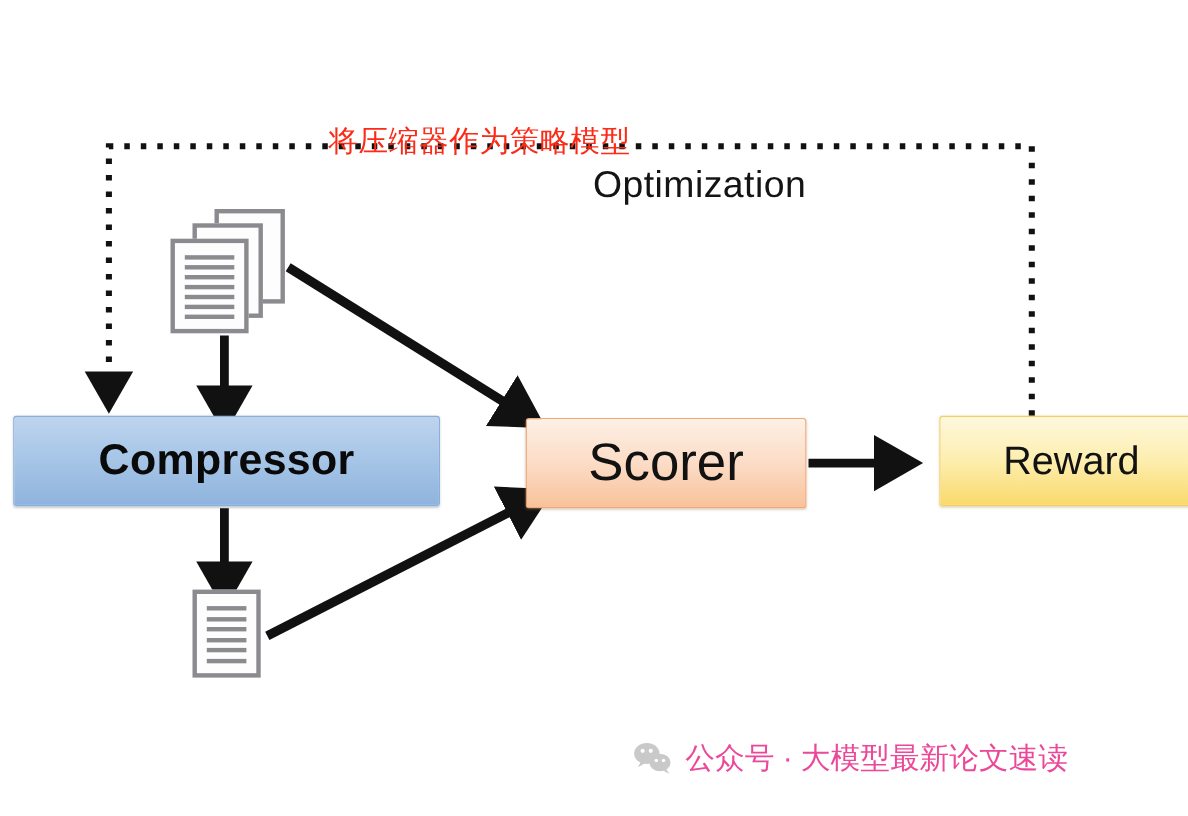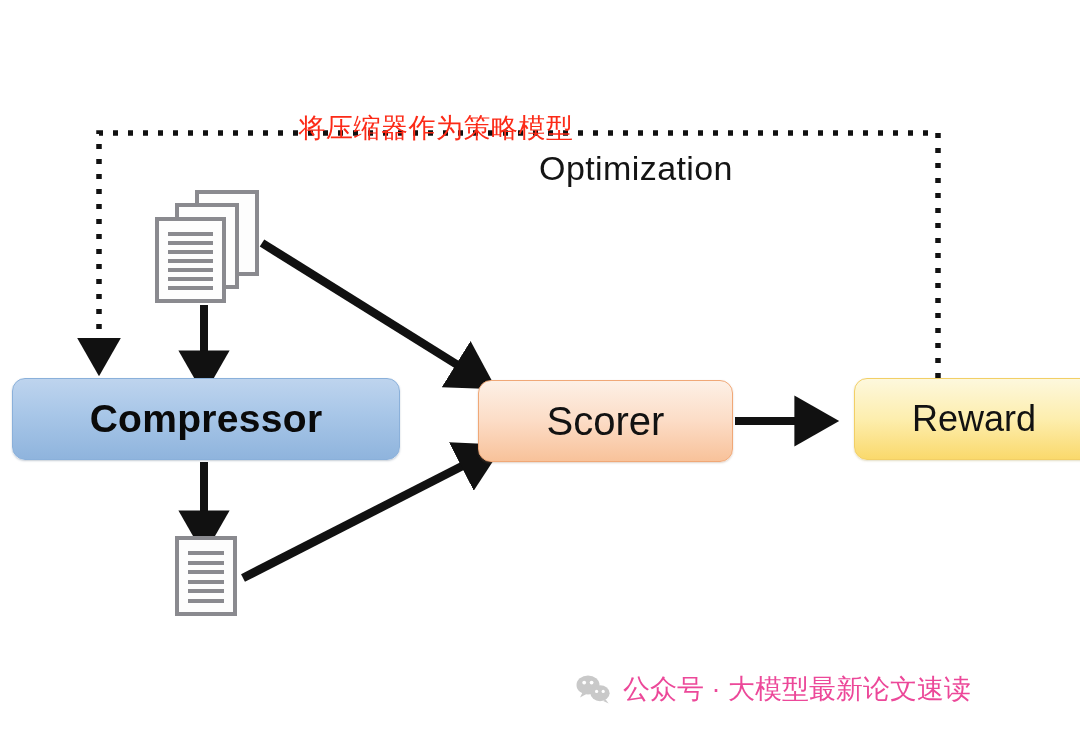--- a/index.html
+++ b/index.html
@@ -56,21 +56,21 @@
     letter-spacing: 0.4px;
   }
 
   
   .node {
     position: absolute;
     box-sizing: border-box;
     display: flex;
     align-items: center;
     justify-content: center;
-    border-radius: 13px;
+    border-radius: 3px;
     text-align: center;
   }
   .node-label {
     display: block;
     line-height: 1.1;
   }
 
   .node-compressor {
     left: 12px;
     top: 378px;
@@ -90,21 +90,21 @@
   .node-scorer {
     left: 478px;
     top: 380px;
     width: 255px;
     height: 82px;
     background: linear-gradient(to bottom, #fdf0e6 0%, #fcdcc6 50%, #f8c29a 100%);
     border: 1px solid #f0a877;
     box-shadow: 0 1px 2px rgba(150,110,80,0.3);
   }
   .node-scorer .node-label {
-    font-size: 40px;
+    font-size: 48px;
     color: #121212;
   }
 
   .node-reward {
     left: 854px;
     top: 378px;
     width: 240px;
     height: 82px;
     background: linear-gradient(to bottom, #fdf8dd 0%, #fdeeae 50%, #fad96c 100%);
     border: 1px solid #f2cf66;

